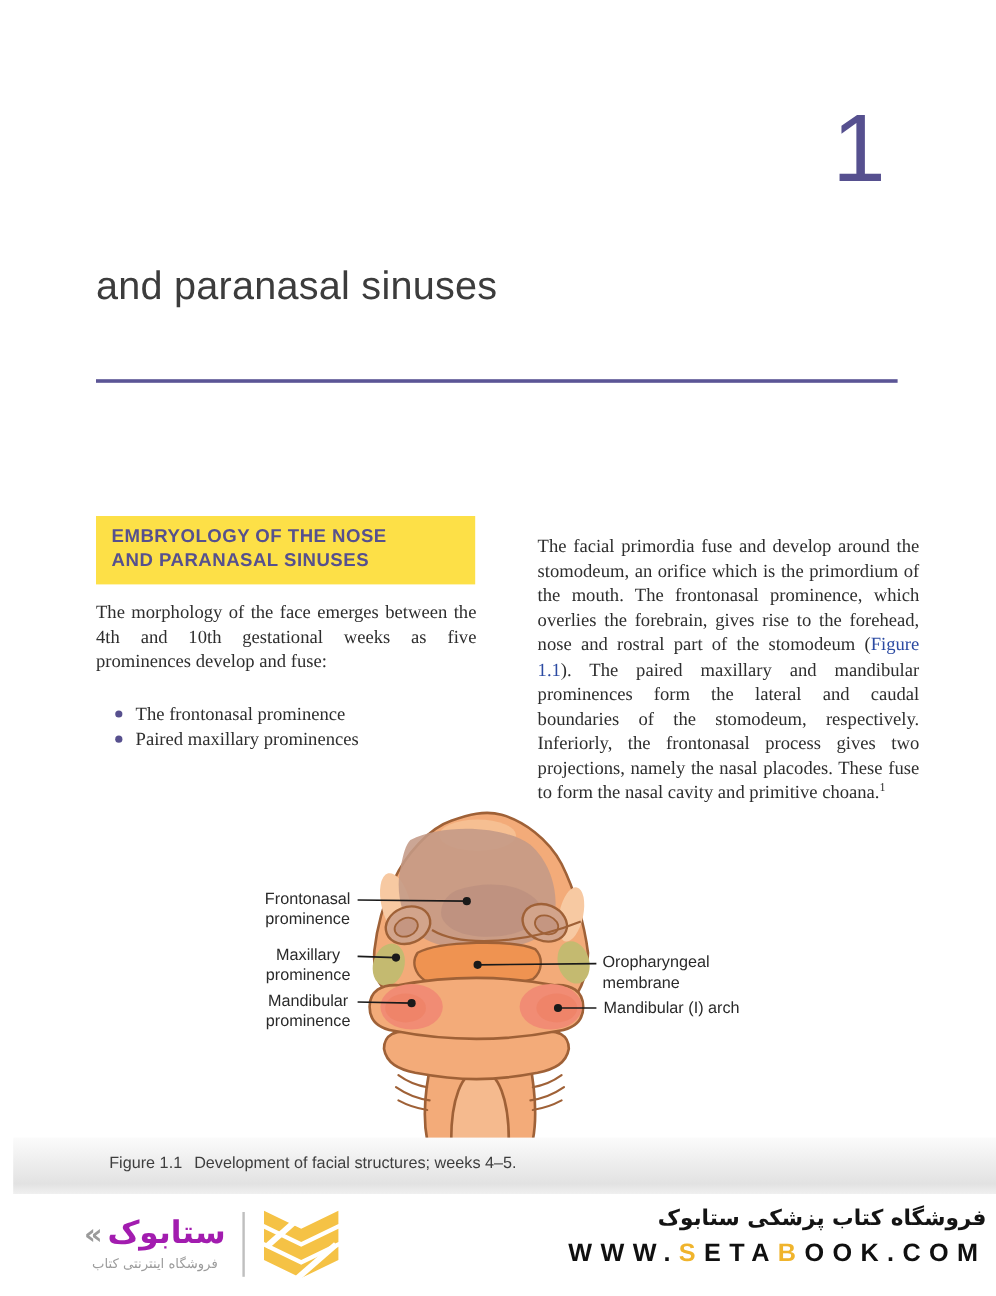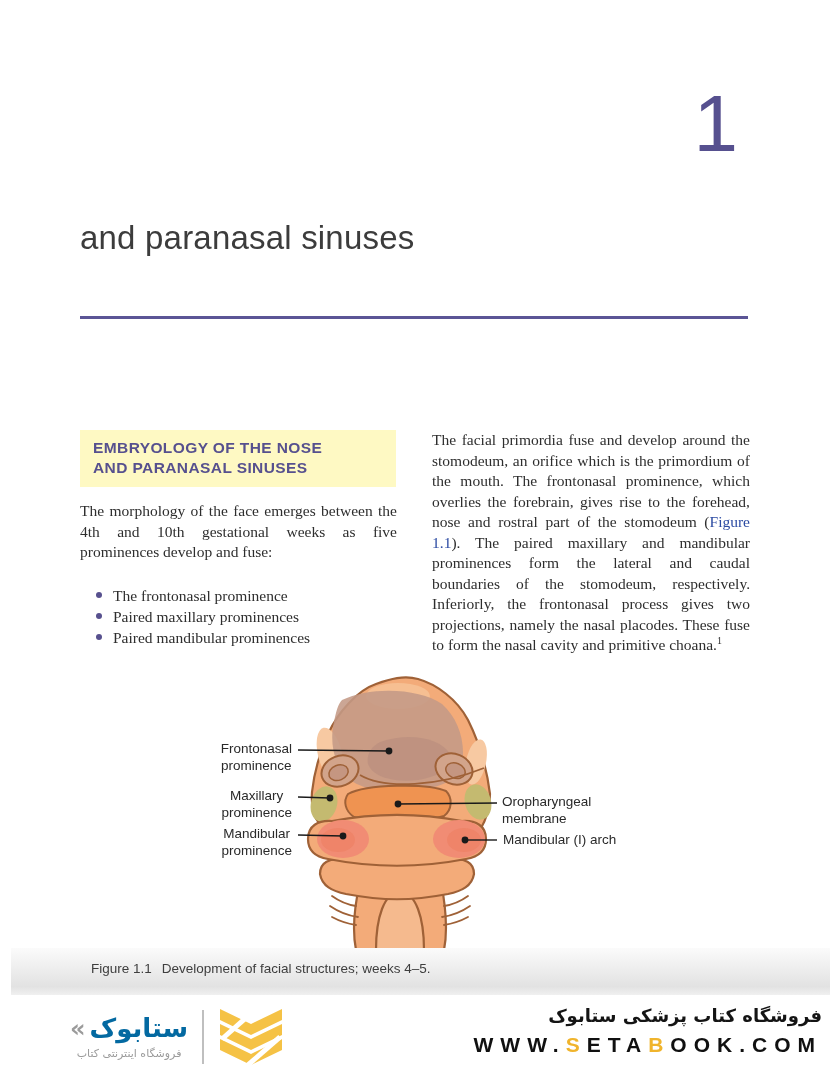--- a/index.html
+++ b/index.html
@@ -14,21 +14,21 @@
   .title{position:absolute;left:80px;top:216px;width:640px;font-size:33px;line-height:43px;
          font-weight:300;color:#3c3c3c;letter-spacing:.2px;}
   .title-rule{position:absolute;left:80px;top:316px;width:668px;height:3px;background:#5b5596;}
 
   
   .authors{position:absolute;left:80px;top:364px;font-size:16px;color:#4c4c4c;
            letter-spacing:.6px;font-weight:300;}
 
   
   .section-box{position:absolute;left:80px;top:430px;width:316px;box-sizing:border-box;
-               background:#fef9c3;padding:8px 12px 9px 13px;}
+               background:#fde047;padding:8px 12px 9px 13px;}
   .section-box div{font-size:15.5px;line-height:20px;font-weight:bold;color:#56508e;
                    letter-spacing:.4px;}
 
   
   .serif{font-family:"Liberation Serif",serif;font-size:15.5px;line-height:20.5px;
          color:#2e2e2e;text-align:justify;}
   .left-intro{position:absolute;left:80px;top:501px;width:317px;}
   .bullets{position:absolute;left:80px;top:573px;width:317px;list-style:none;margin:12px;padding:0;}
   .bullets li{position:relative;padding-left:21px;line-height:21px;text-align:left;}
   .bullet-dot{position:absolute;left:4px;top:7px;width:6px;height:6px;border-radius:50%;
@@ -54,21 +54,21 @@
   .caption .cap-label{margin-right:10px;}
 
   
   .footer{position:absolute;left:0;top:995px;width:830px;height:85px;background:#fff;}
   .logo-group{position:absolute;left:70px;top:12px;display:flex;align-items:center;}
   .logo-text-col{display:flex;flex-direction:column;align-items:center;}
   .logo-word{display:flex;align-items:center;direction:ltr;}
   .logo-guillemet{font-family:"DejaVu Sans",sans-serif;font-size:24px;font-weight:bold;
                   color:#9b9b9b;margin-right:4px;line-height:1;}
   .logo-fa{font-family:"DejaVu Sans",sans-serif;font-size:26px;font-weight:bold;
-           color:#0369a1;line-height:1.15;direction:rtl;}
+           color:#a21caf;line-height:1.15;direction:rtl;}
   .logo-sub{font-family:"DejaVu Sans",sans-serif;font-size:11px;color:#9b9b9b;
             direction:rtl;margin-top:3px;}
   .logo-divider{width:2px;height:54px;background:#bfbfbf;margin:0 10px 0 14px;}
 
   .footer-right{position:absolute;right:8px;top:10px;}
   .store-title{font-family:"DejaVu Sans",sans-serif;font-size:18px;font-weight:bold;
                color:#141414;direction:rtl;}
   .website{margin-top:7px;font-size:21px;font-weight:bold;letter-spacing:7px;
            color:#101010;white-space:nowrap;}
   .website .gold{color:#f0b42c;}
@@ -95,27 +95,23 @@
 
   <ul class="bullets serif">
     <li>
       <span class="bullet-dot"></span>
       <span>The frontonasal prominence</span>
     </li>
     <li>
       <span class="bullet-dot"></span>
       <span>Paired maxillary prominences</span>
     </li>
-    <li>
-      <span class="bullet-dot"></span>
-      <span>Paired mandibular prominences</span>
-    </li>
   </ul>
 
-  <p class="serif right-col" style="margin:0;">
+  <p class="serif right-col" style="margin:16px;">
     <span>The facial primordia fuse and develop around the stomodeum, an orifice which is the primordium of the mouth. The frontonasal prominence, which overlies the forebrain, gives rise to the forehead, nose and rostral part of the stomodeum (</span><a class="fig-ref">Figure 1.1</a><span>). The paired maxillary and mandibular prominences form the lateral and caudal boundaries of the stomodeum, respectively. Inferiorly, the frontonasal process gives two projections, namely the nasal placodes. These fuse to form the nasal cavity and primitive choana.</span><sup class="fn">1</sup>
   </p>
 
   <svg class="figure-svg" viewBox="0 0 670 278" aria-hidden="true">
 
     <path d="M 280,210 C 274,236 272,258 276,278 L 364,278 C 368,258 366,236 361,210 Z" fill="#f3ab79" stroke="#9f6137" stroke-width="2.2"></path>
     <path d="M 296,278 C 296,246 304,220 320,220 C 336,220 344,246 344,278 Z" fill="#f5ba8e" stroke="#9f6137" stroke-width="2.2"></path>
 
     <g stroke="#9f6137" stroke-width="1.8" fill="none" stroke-linecap="round">
       <path d="M 252,224 Q 263,232 276,234"></path>

